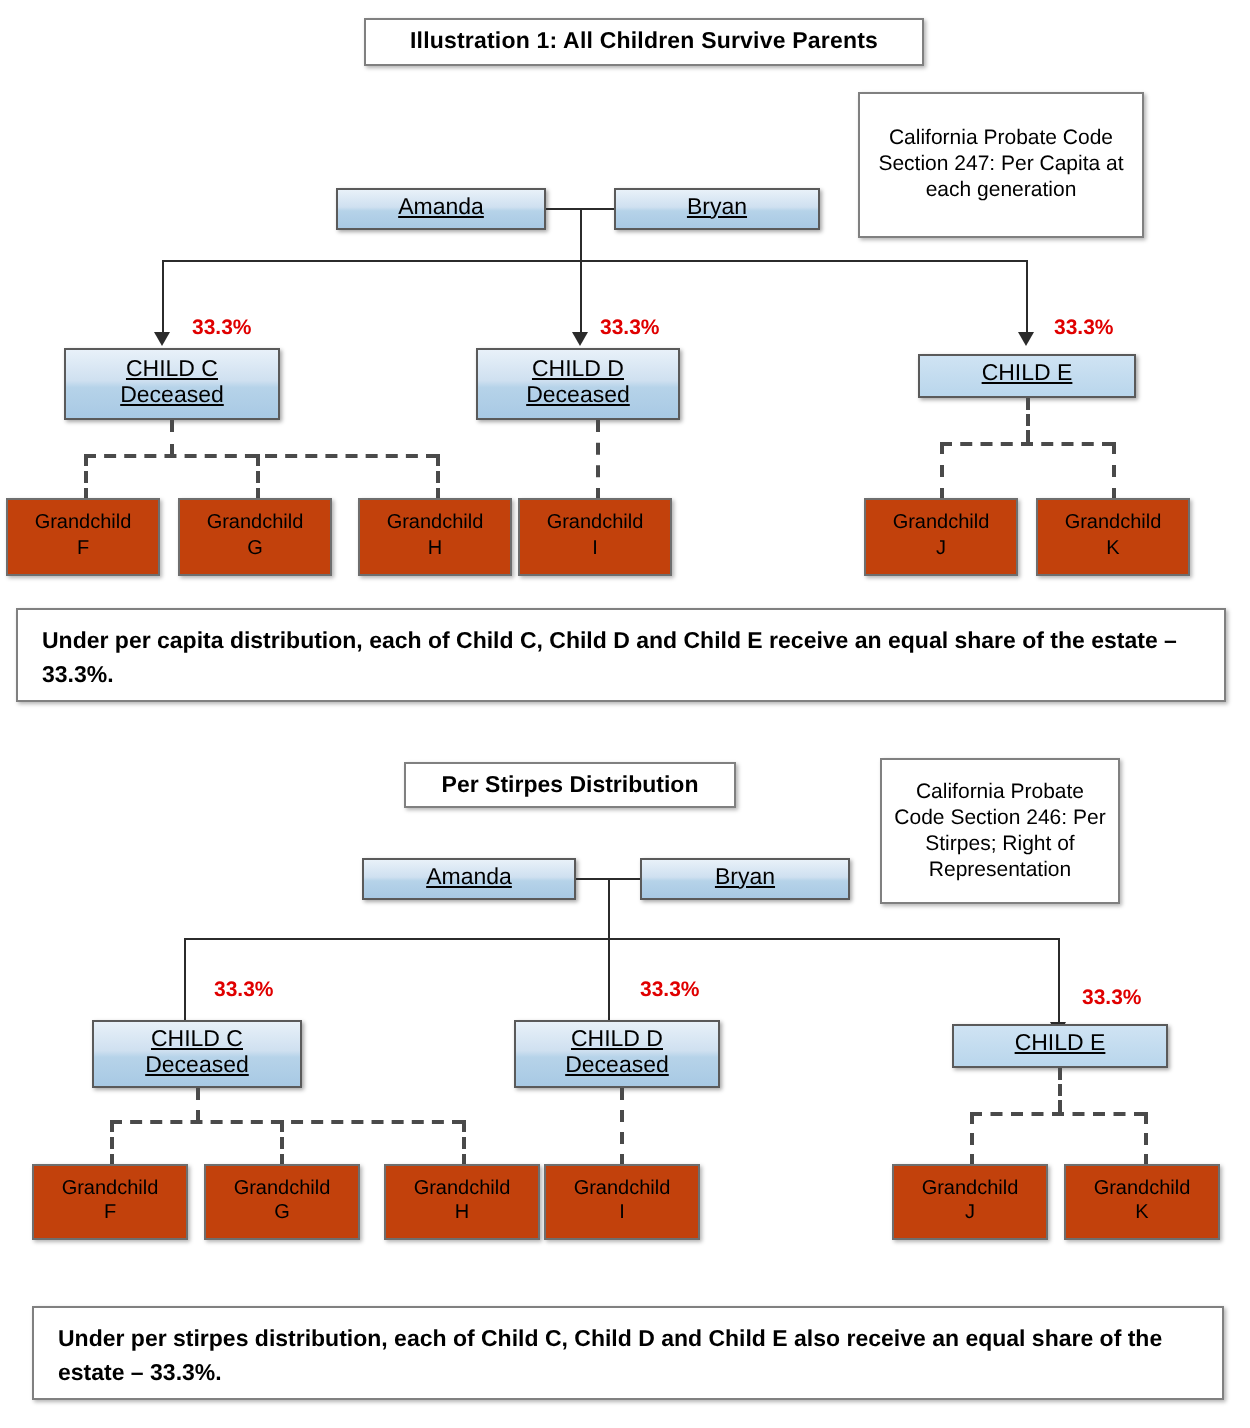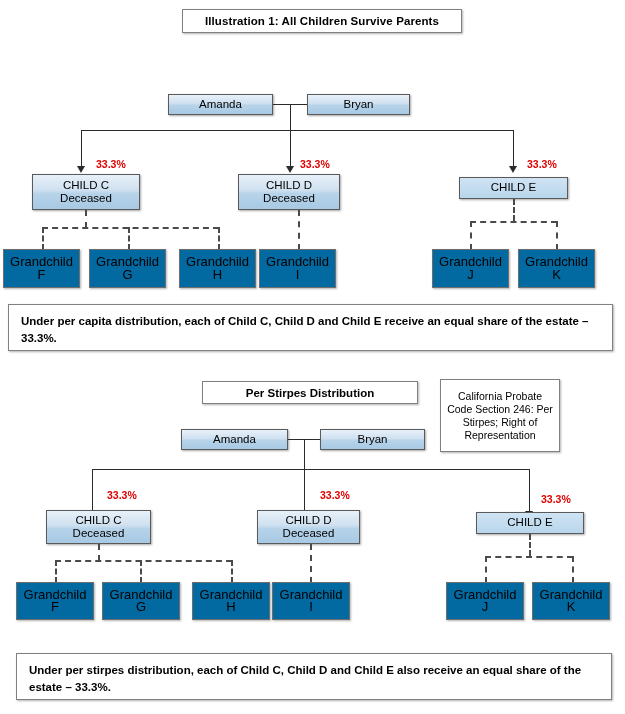--- a/index.html
+++ b/index.html
@@ -33,32 +33,33 @@
 
   
   .bbox{
     background:linear-gradient(to bottom,#e8f1f9 0%,#cfe0f0 45%,#b6d3e9 55%,#a8c9e4 100%);
     border:1px solid #5a5a5a;
     display:flex;align-items:center;justify-content:center;
     text-align:center;
     font-size:11.5px;
     line-height:13.5px;
     box-shadow:1px 1px 2px rgba(0,0,0,.35);
+    text-decoration:underline;
   }
   .bbox.flat{
     background:linear-gradient(to bottom,#cfe3f3 0%,#b9d6ec 100%);
   }
 
   
   .gbox{
-    background:#0369a1;
+    background:#c2410c;
     border:1px solid #6e6e6e;
     display:flex;align-items:center;justify-content:center;
     text-align:center;
-    font-size:13px;line-height:12.5px;
+    font-size:10px;line-height:12.5px;
     box-shadow:1px 1px 2px rgba(0,0,0,.30);
   }
 
   
   .ln-h{background:#2b2b2b;height:1px;}
   .ln-v{background:#2b2b2b;width:1px;}
   .dash-v{border-left:2px dashed #4a4a4a;width:0;}
   .dash-h{border-top:2px dashed #4a4a4a;height:0;}
   .arrow{
     width:0;height:0;
@@ -71,20 +72,21 @@
   }
 </style>
 </head>
 <body>
 
 <div class="stage">
 
   <div class="abs wbox title-box" style="left:170px;top:9px;width:280px;height:24px;">Illustration 1:  All Children Survive Parents</div>
 
 
+  <div class="abs wbox legal-box" style="left:429px;top:46px;width:143px;height:73px;">California Probate Code Section 247: Per Capita at each generation</div>
 
   <div class="abs bbox" style="left:168px;top:94px;width:105px;height:21px;">Amanda</div>
   <div class="abs bbox" style="left:307px;top:94px;width:103px;height:21px;">Bryan</div>
 
   <div class="abs ln-h" style="left:273px;top:104px;width:34px;"></div>
   <div class="abs ln-v" style="left:290px;top:104px;height:26px;"></div>
 
   <div class="abs ln-h" style="left:81px;top:130px;width:432px;"></div>
   <div class="abs ln-v" style="left:81px;top:130px;height:37px;"></div>
   <div class="abs ln-v" style="left:290px;top:130px;height:37px;"></div>
@@ -140,21 +142,21 @@
     <span>Grandchild</span>
     <span>J</span>
   </div>
   <div class="abs gbox" style="left:518px;top:249px;width:77px;height:39px;flex-direction:column;">
     <span>Grandchild</span>
     <span>K</span>
   </div>
 
   <div class="abs wbox note-box" style="left:8px;top:304px;width:605px;height:47px;">Under per capita distribution, each of Child C, Child D and Child E receive an equal share of the estate – 33.3%.</div>
 
-  <div class="abs wbox section-box" style="left:202px;top:381px;width:216px;height:23px;">Per Stirpes Distribution</div>
+  <div class="abs wbox section-box" style="left:202px;top:381px;width:166px;height:23px;">Per Stirpes Distribution</div>
 
   <div class="abs wbox legal-box" style="left:440px;top:379px;width:120px;height:73px;">California Probate Code Section 246: Per Stirpes; Right of Representation</div>
 
   <div class="abs bbox" style="left:181px;top:429px;width:107px;height:21px;">Amanda</div>
   <div class="abs bbox" style="left:320px;top:429px;width:105px;height:21px;">Bryan</div>
 
   <div class="abs ln-h" style="left:288px;top:439px;width:32px;"></div>
   <div class="abs ln-v" style="left:304px;top:439px;height:30px;"></div>
 
   <div class="abs ln-h" style="left:92px;top:469px;width:437px;"></div>

